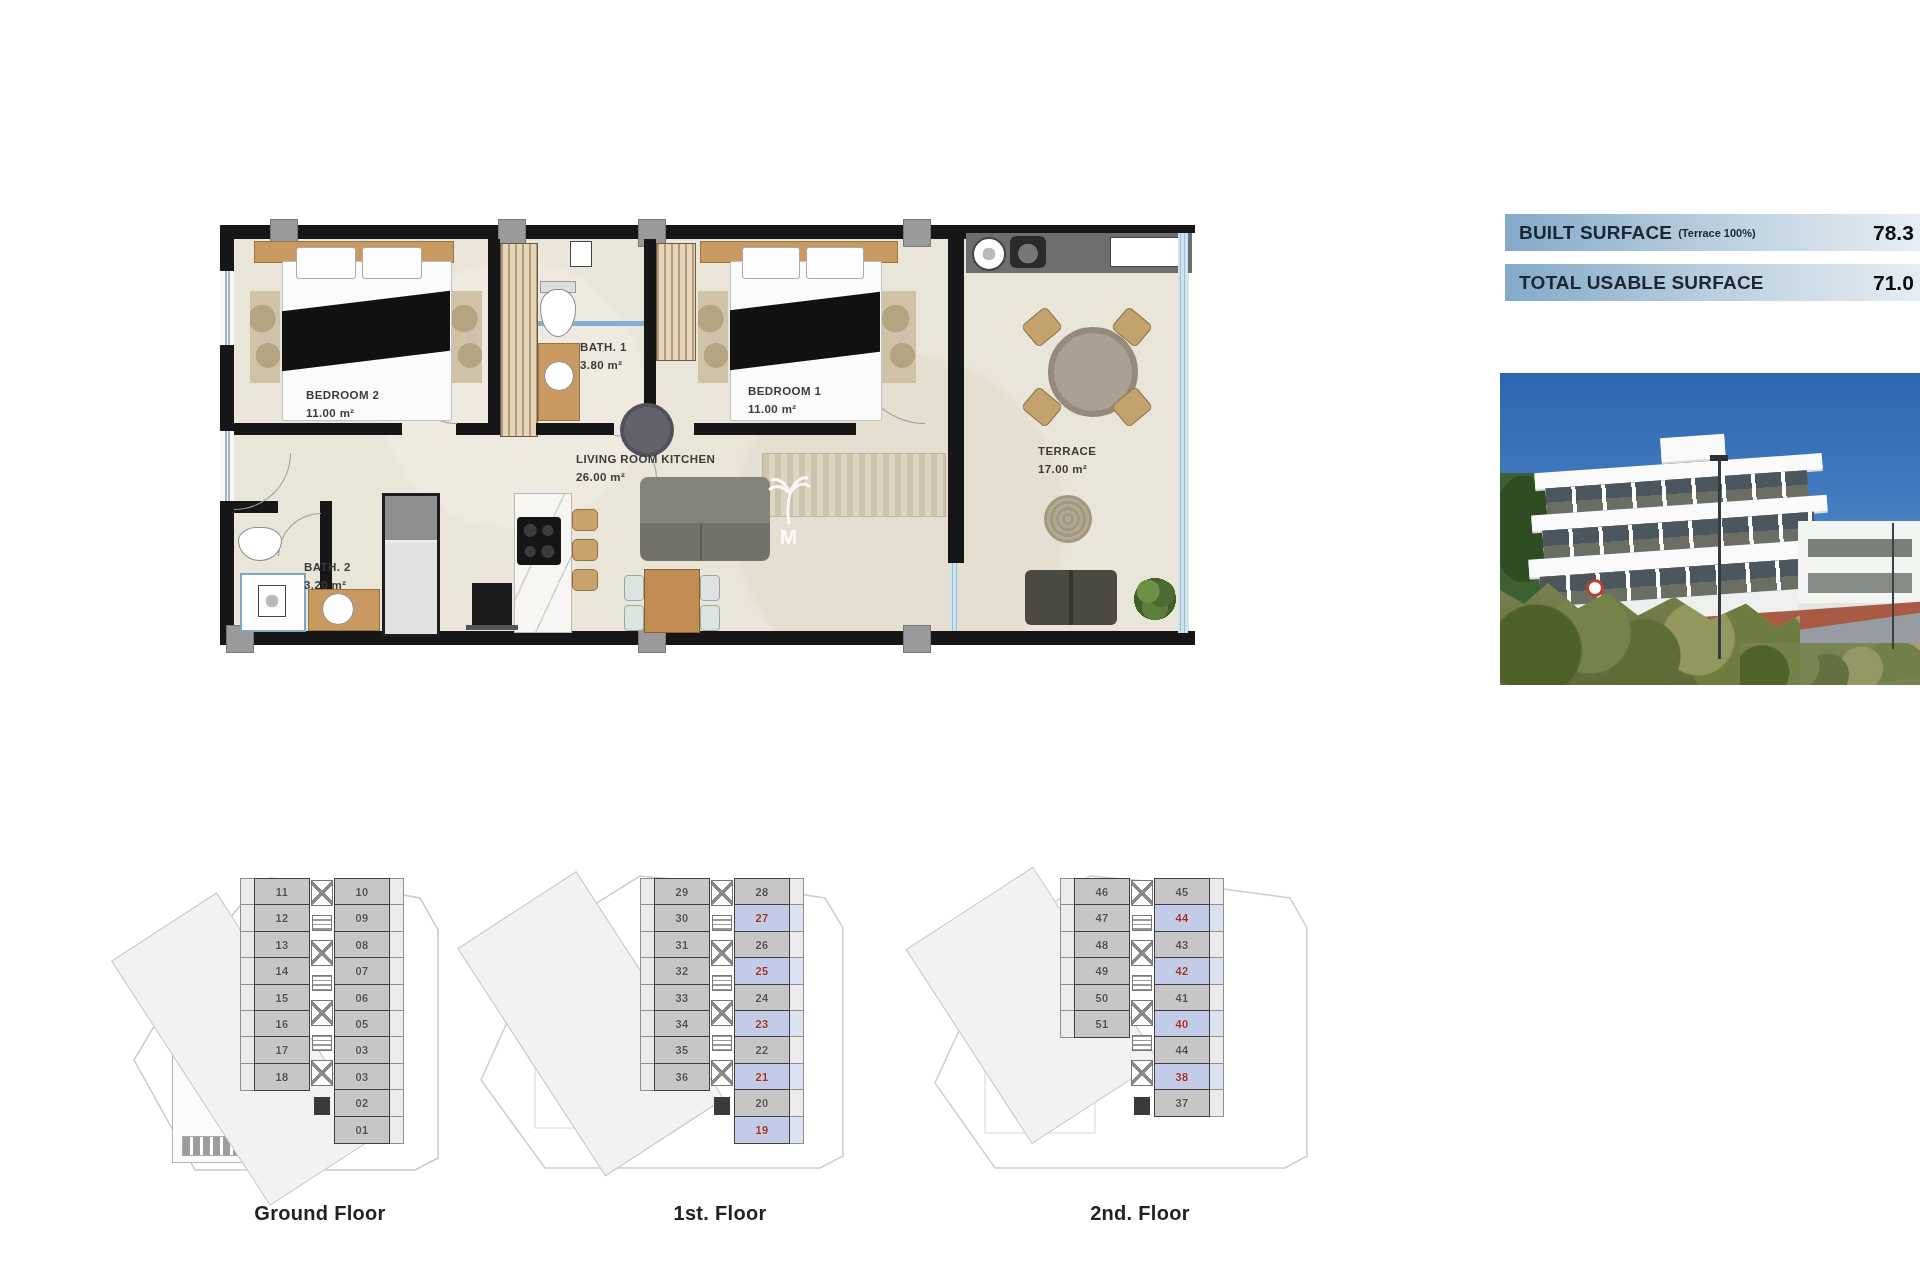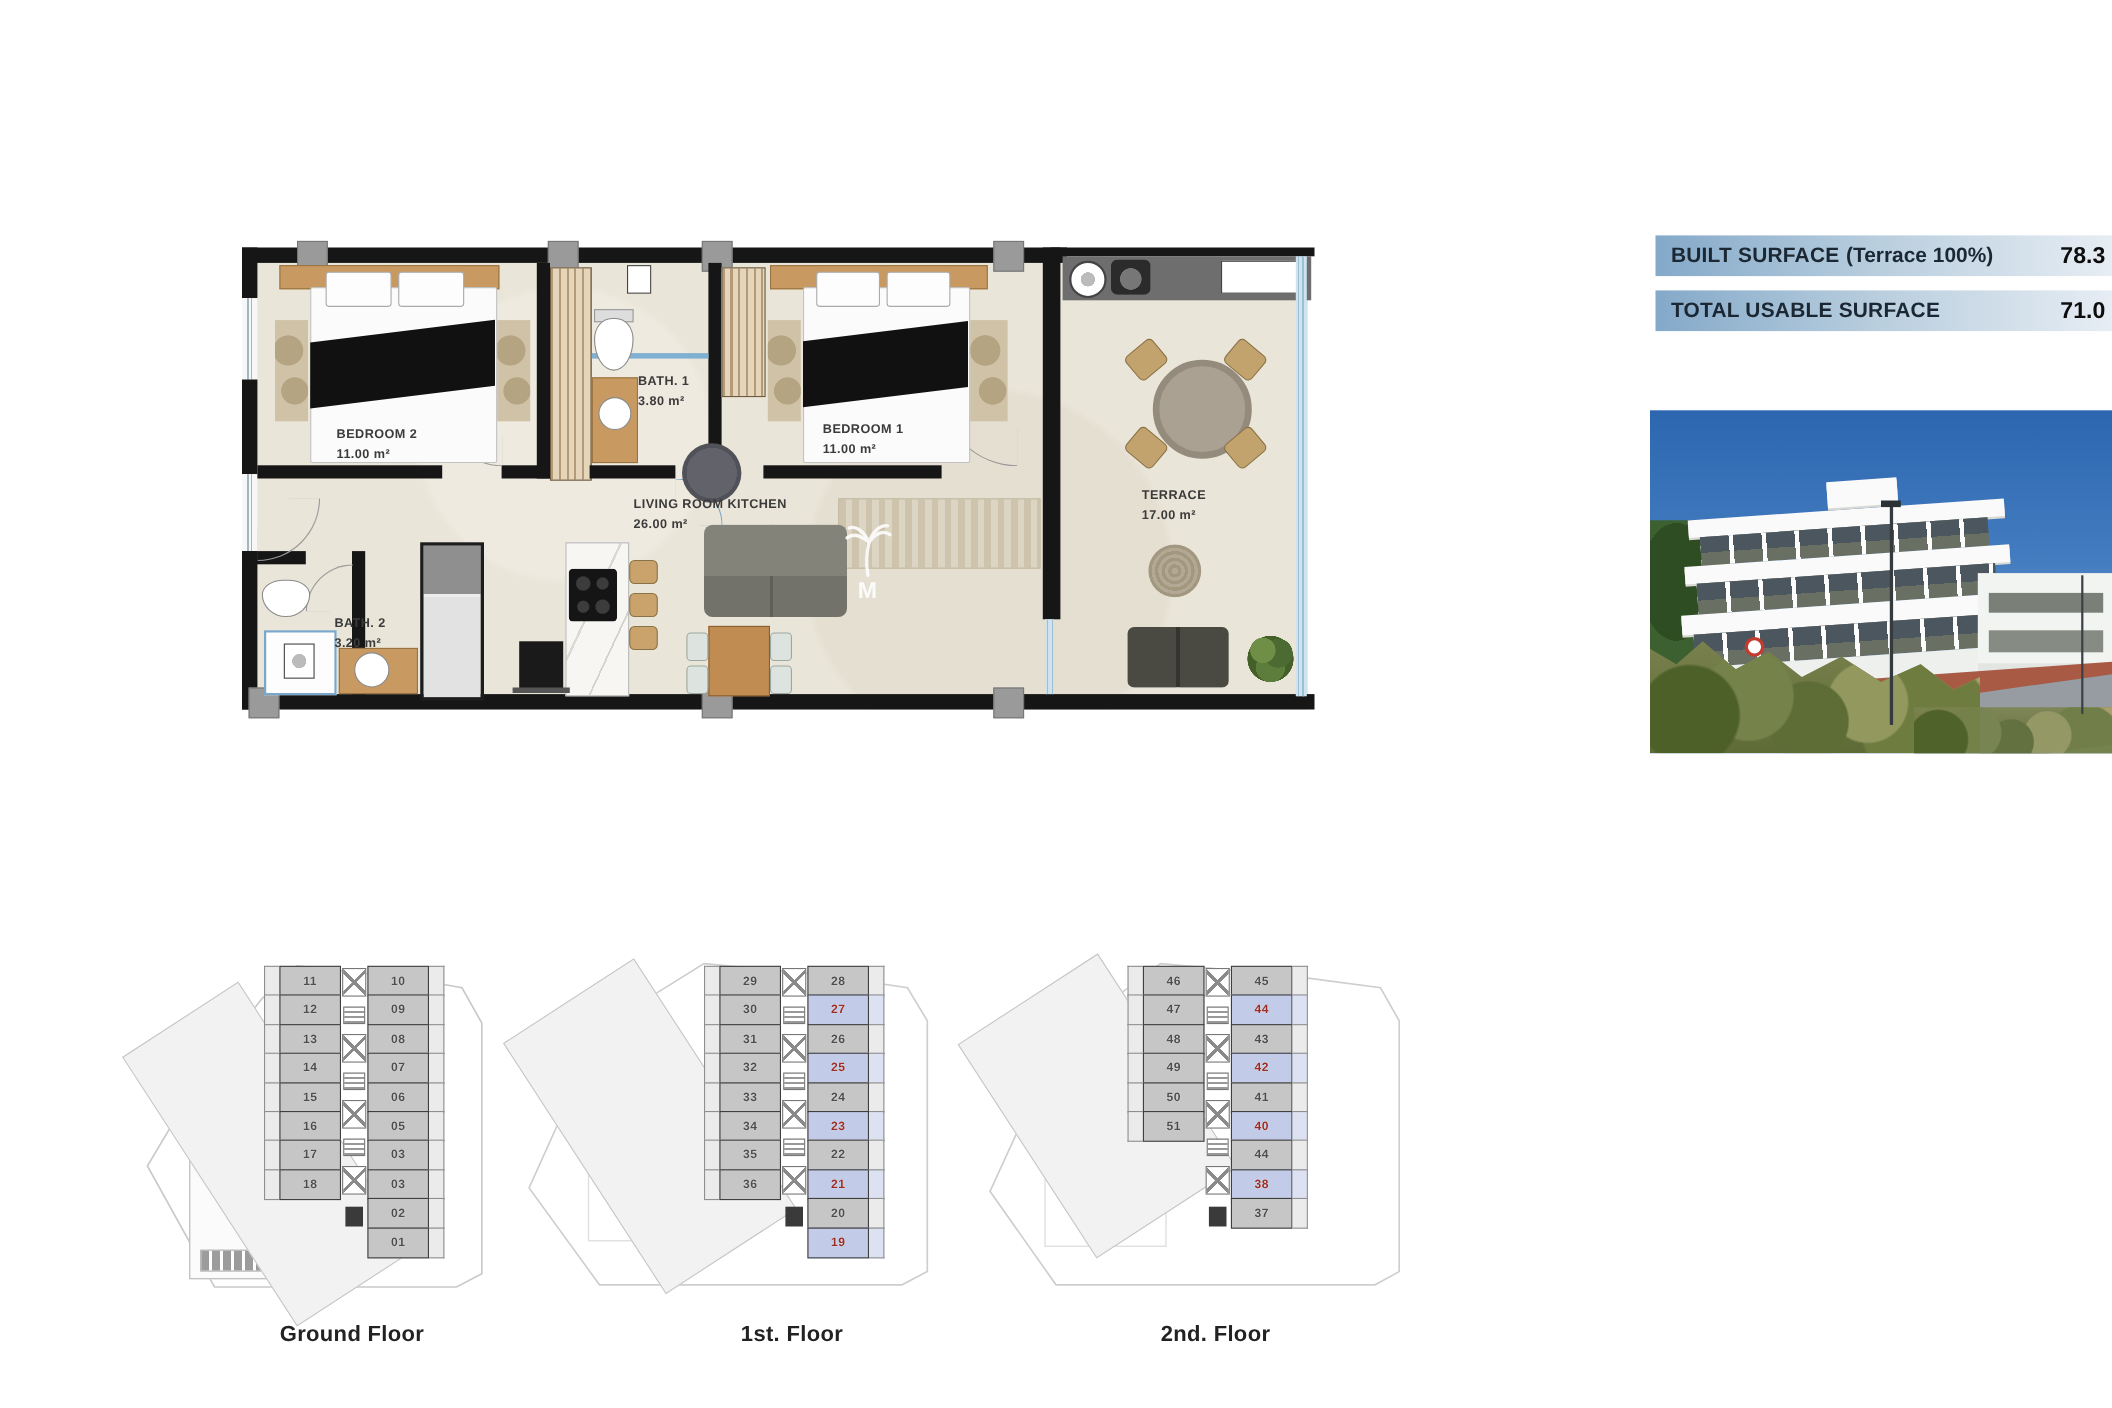--- a/index.html
+++ b/index.html
@@ -50,21 +50,21 @@
   .plant{background:radial-gradient(circle at 35% 35%,#6f8f46 0 25%,transparent 26%),radial-gradient(circle at 65% 40%,#4c6b33 0 30%,transparent 31%),radial-gradient(circle at 50% 65%,#5d7d3c 0 32%,transparent 33%),radial-gradient(circle,#446028 0 60%,transparent 61%);border-radius:50%;}
   .toilet{background:#fff;border:1.5px solid #8a8a8a;border-radius:45% 45% 50% 50%/40% 40% 60% 60%;}
   .basin{background:#fff;border:1.5px solid #8a8a8a;border-radius:50%;}
   .shower{background:#fdfdfd;border:2px solid #7aa7c7;}
   .watermark{color:#fff;opacity:.88;text-align:center;}
   .watermark .mletter{font-size:21px;font-weight:bold;letter-spacing:1px;margin-top:-4px;}
 
   
   .spanel-row{left:0;width:450px;height:37px;background:linear-gradient(90deg,#84a9c9 0,#b9cede 45%,#eef2f7 100%);display:flex;align-items:center;}
   .spanel-label{font-size:19px;font-weight:700;color:#1b2733;padding-left:14px;letter-spacing:.2px;white-space:nowrap;}
-  .spanel-sub{font-size:19px;font-weight:700;color:#1b2733;margin-left:6px;white-space:nowrap;}
+  .spanel-sub{font-size:11px;font-weight:700;color:#1b2733;margin-left:6px;white-space:nowrap;}
   .spanel-value{position:absolute;left:368px;font-size:21px;font-weight:700;color:#0d0d0d;white-space:nowrap;}
 
   
   .photo{left:1500px;top:373px;width:424px;height:312px;overflow:hidden;background:linear-gradient(180deg,#2c66af 0,#447dc0 45%,#8fb4dd 80%,#b5cde8 100%);}
   .ph{position:absolute;}
   .bldg-wrap{left:28px;top:82px;width:310px;height:190px;transform:rotate(-4deg);}
   .slab{position:absolute;background:#fafafa;box-shadow:0 2px 0 #d8d8d4;}
   .recess{position:absolute;background:#697063;background-image:repeating-linear-gradient(90deg,transparent 0 26px,#fdfdfd 26px 30px),linear-gradient(180deg,#4c565e 0 55%,transparent 55%);}
   .veg{background:radial-gradient(circle at 12% 70%,#4c6028 0 16%,transparent 17%),radial-gradient(circle at 30% 55%,#75834b 0 18%,transparent 19%),radial-gradient(circle at 48% 75%,#5d6d35 0 20%,transparent 21%),radial-gradient(circle at 66% 60%,#93985f 0 17%,transparent 18%),radial-gradient(circle at 84% 78%,#6e7c40 0 22%,transparent 23%),radial-gradient(circle at 95% 50%,#ac9f66 0 15%,transparent 16%),linear-gradient(180deg,#7c8450 0,#5f6b36 100%);}
 
@@ -565,21 +565,21 @@
             <div class="unit-box">
               <span class="unit-num">19</span>
             </div>
             <div class="unit-cell"></div>
           </div>
         </div>
     </div>
     <div class="floor-label" style="left:195px">1st. Floor</div>
   </div>
 
-  <div class="abs mini-plan plan-2" style="left:710px;width:575px">
+  <div class="abs mini-plan plan-2" style="left:745px;width:575px">
     <svg width="575" height="330">
       <polygon points="345,8 455,18 545,30 562,60 562,288 540,300 250,300 190,215 245,95 305,38" fill="none" stroke="#cecece" stroke-width="1.5"></polygon>
       <rect x="240" y="125" width="110" height="140" fill="none" stroke="#dedede" stroke-width="1.2"></rect>
     </svg>
     <div class="wing">
         <div class="wing-back"></div>
         <div class="wing-unit">63</div>
         <div class="wing-unit">62</div>
       </div>
     <div class="mp-cols" style="left:315px">

